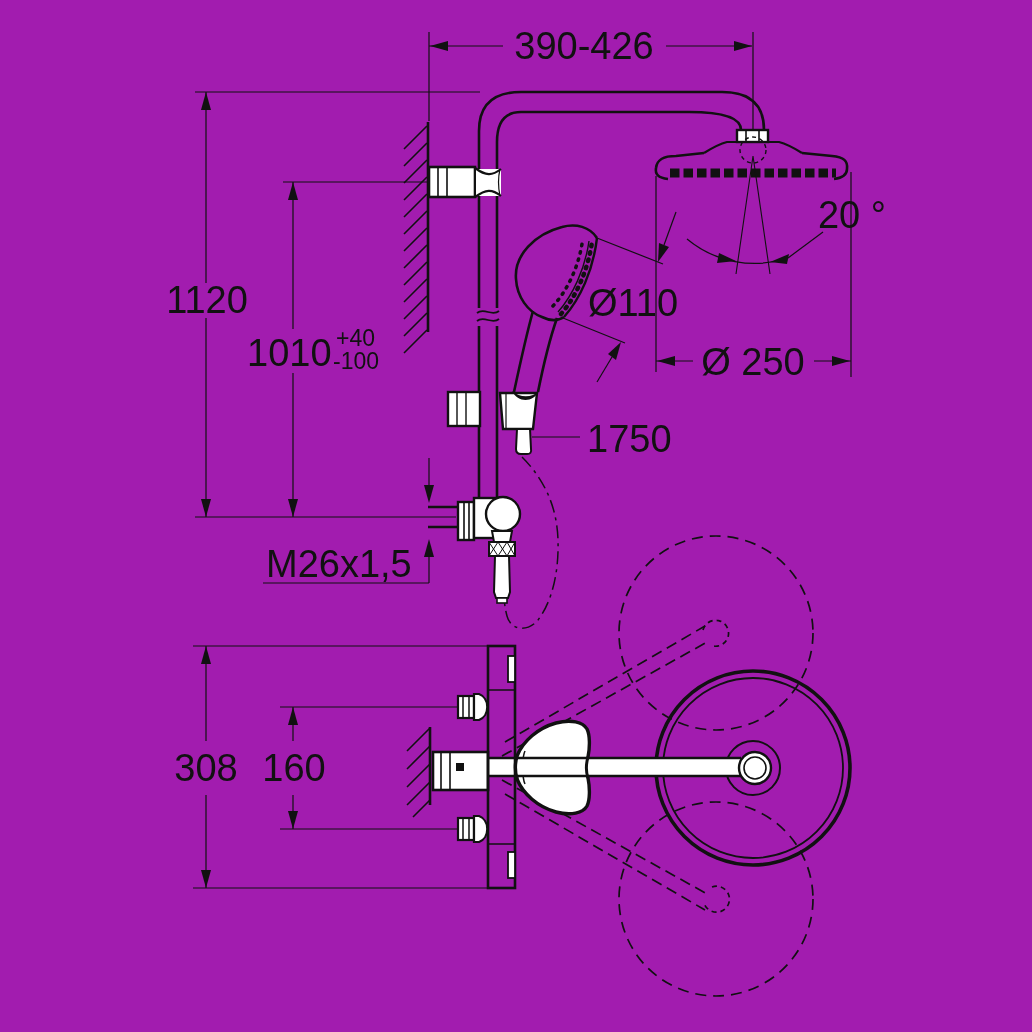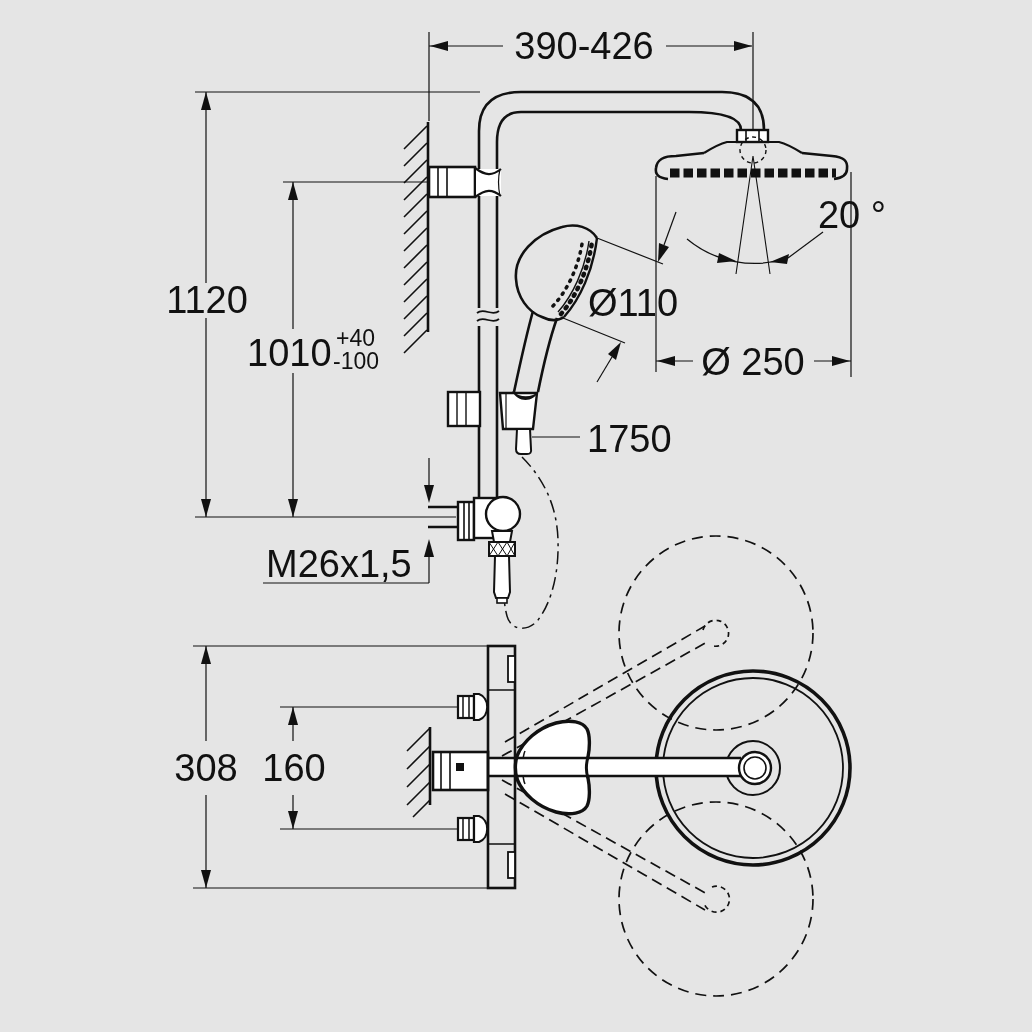--- a/index.html
+++ b/index.html
@@ -1,16 +1,16 @@
 <!DOCTYPE html>
 <html><head>
 <meta charset="utf-8">
 <style>
   html,body { margin:0; padding:0; background:#ffffff; }
-  .page { width:1032px; height:1032px; background:#e5e5e5; position:relative; overflow:hidden; }
+  .page { width:1032px; height:1032px; background:#a21caf; position:relative; overflow:hidden; }
   svg { display:block; }
   svg text { font-family:"Liberation Sans","DejaVu Sans",sans-serif; fill:#111; }
   .dim-txt  { font-size:38px; }
   .tol-txt  { font-size:23px; }
   .obj  { stroke:#111; stroke-width:2.6; fill:none; }
   .objf { stroke:#111; stroke-width:2.6; fill:#fff; }
   .thin { stroke:#111; stroke-width:1.2; fill:none; }
   .arrow{ fill:#111; stroke:none; }
 </style>
 </head>

